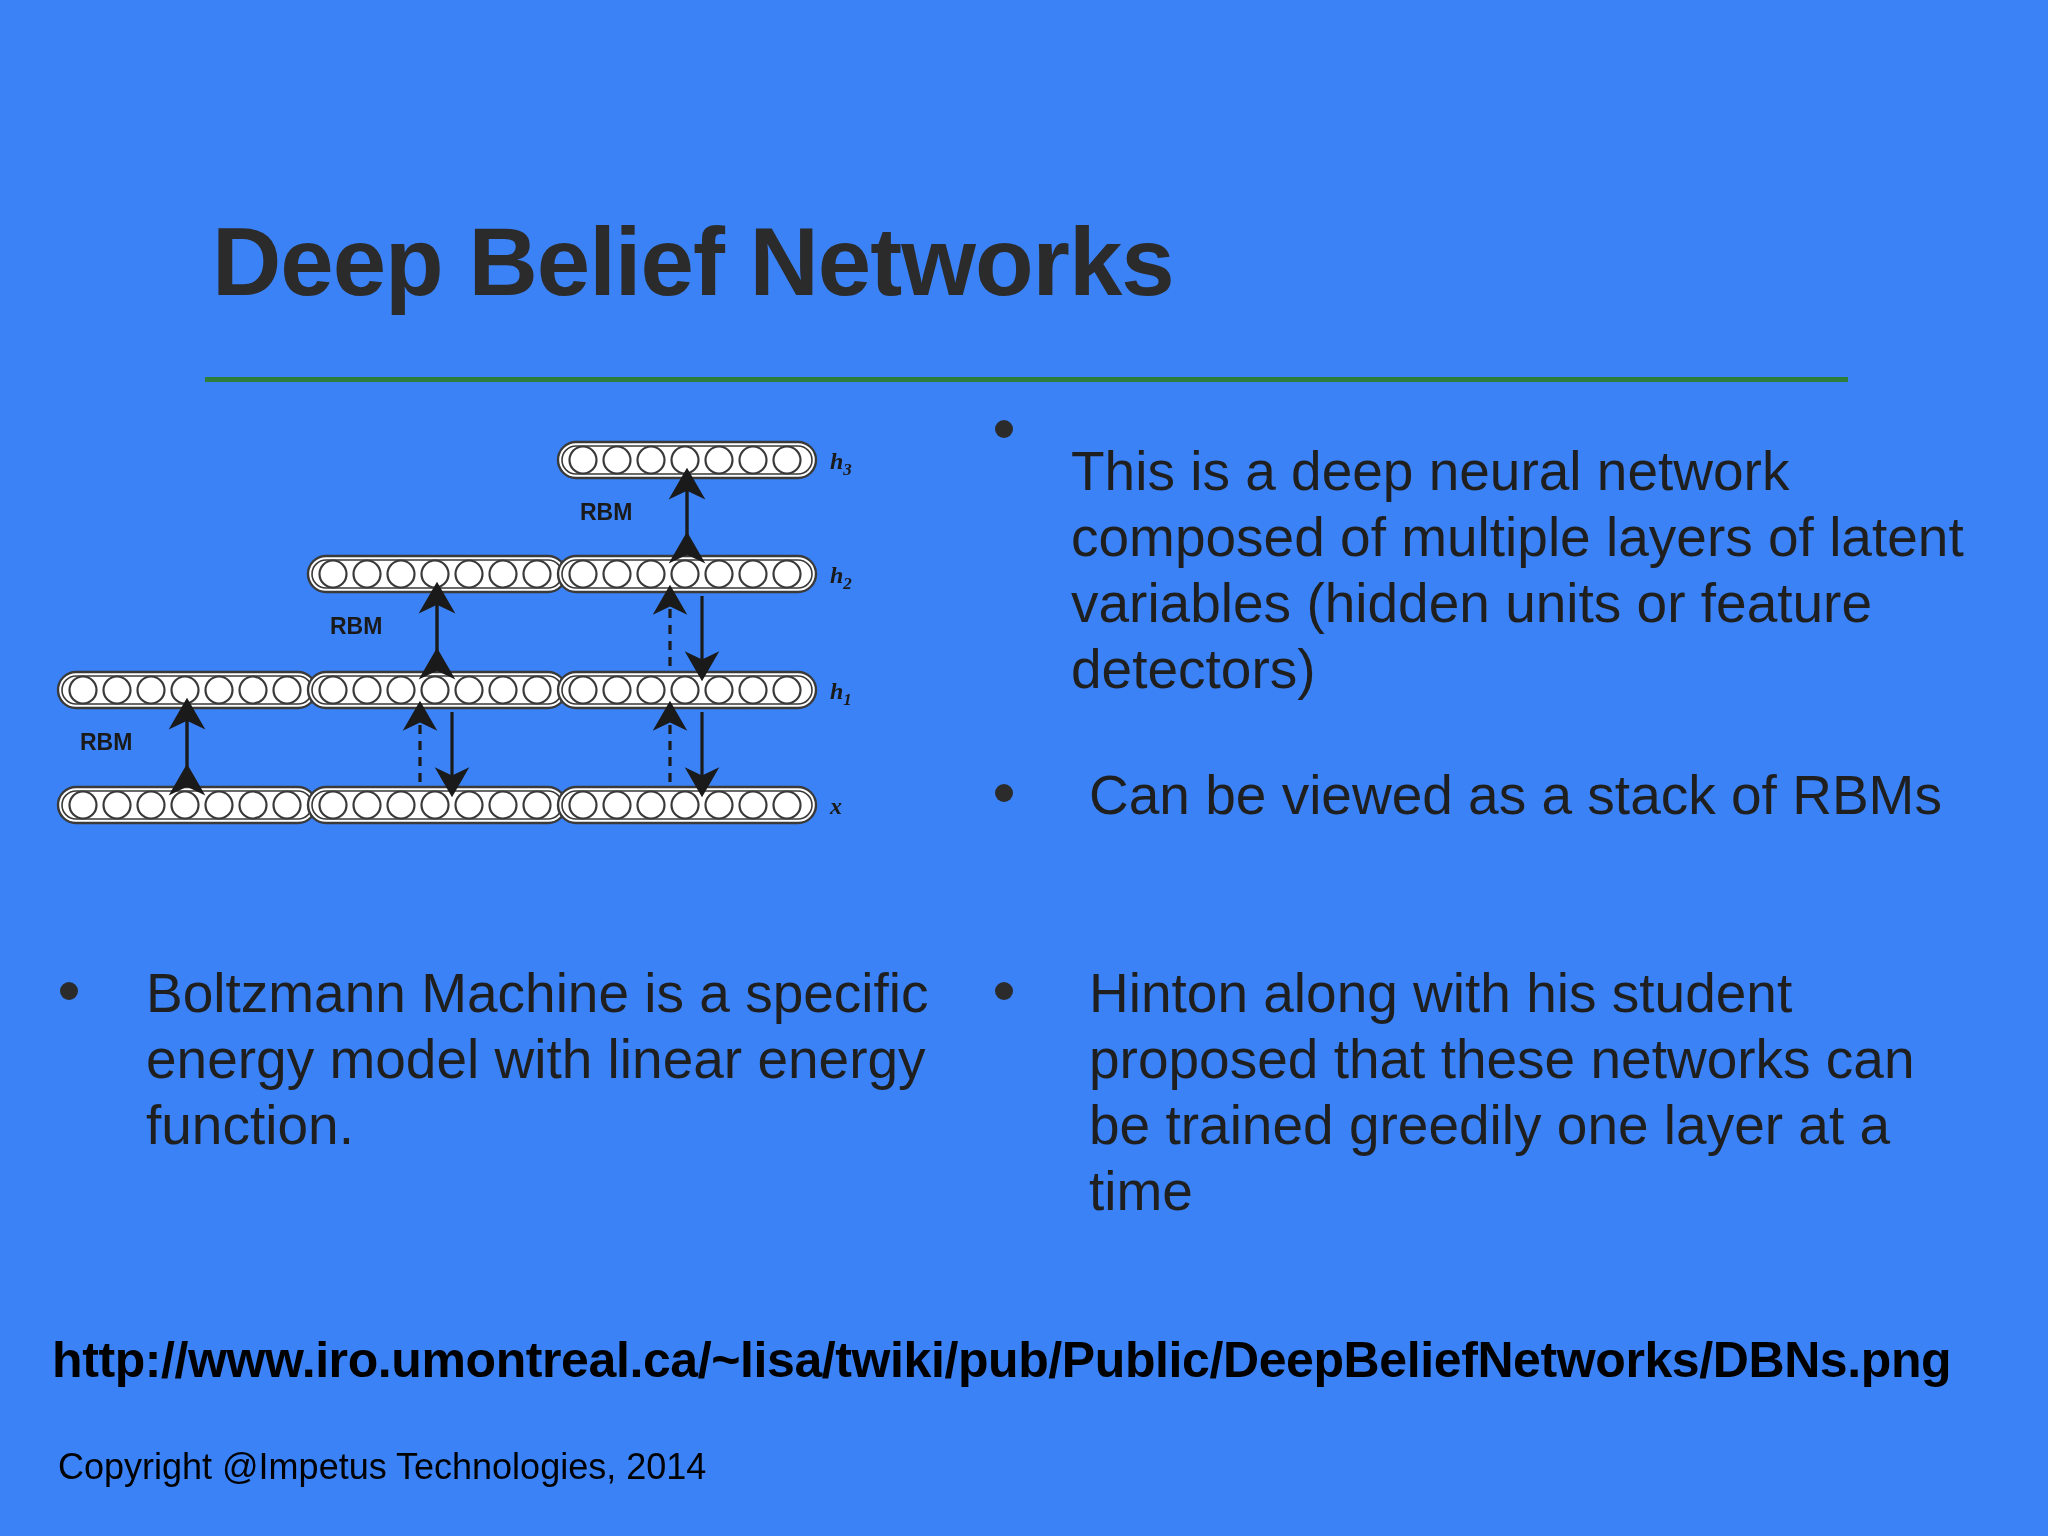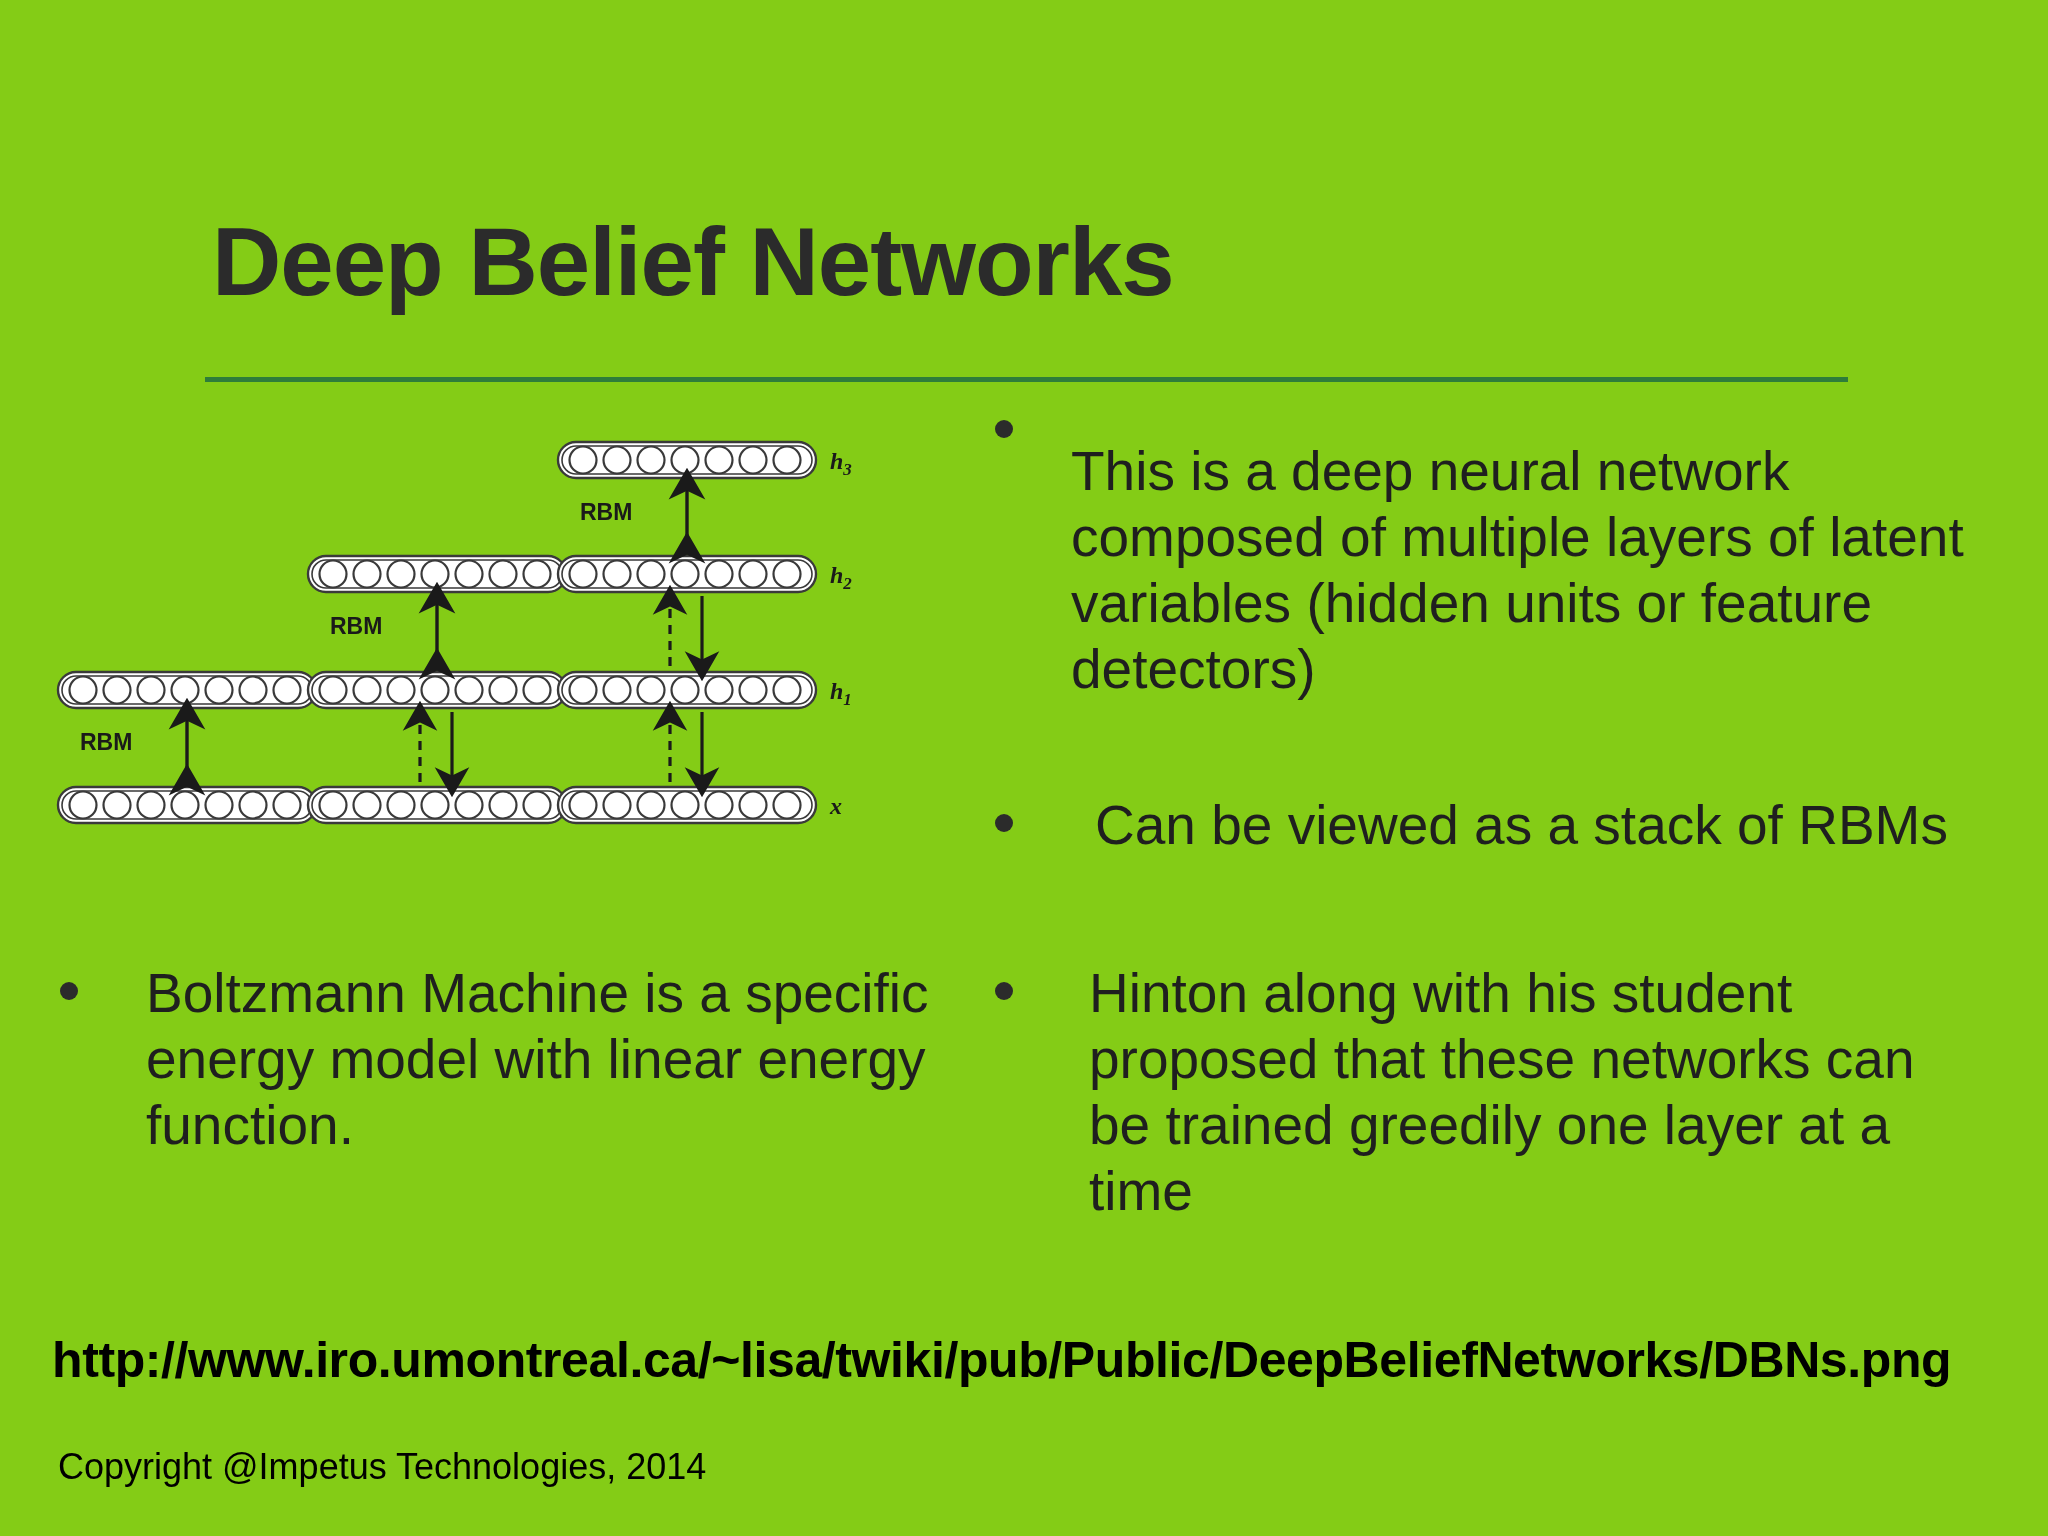--- a/index.html
+++ b/index.html
@@ -9,21 +9,21 @@
     background: #ffffff;
   }
   body {
     font-family: "Liberation Sans", sans-serif;
     -webkit-font-smoothing: antialiased;
   }
   #slide {
     position: relative;
     width: 2048px;
     height: 1536px;
-    background: #84cc16;
+    background: #3b82f6;
     overflow: hidden;
   }
 
   
   #title {
     position: absolute;
     left: 212px;
     top: 212px;
     font-size: 96px;
     font-weight: bold;
@@ -59,21 +59,21 @@
     color: #1f1f1f;
     font-size: 55px;
     line-height: 1.20;
     font-weight: normal;
   }
 
   
   #b-right-1 { left: 995px; top: 398px; width: 1000px; flex-direction: column; }
   #b-right-1 .bullet-text { margin-left: 76px; width: 900px; }
 
-  #b-right-2 { left: 995px; top: 792px; width: 1000px; justify-content: space-between; }
+  #b-right-2 { left: 995px; top: 762px; width: 1000px; }
   #b-right-2 .bullet-text { margin-left: 76px; width: 900px; }
 
   #b-right-3 { left: 995px; top: 960px; width: 1000px; }
   #b-right-3 .bullet-text { margin-left: 76px; width: 900px; }
 
   
   #b-left-1 { left: 60px; top: 960px; width: 900px; }
   #b-left-1 .bullet-text { margin-left: 68px; width: 800px; }
 
   

